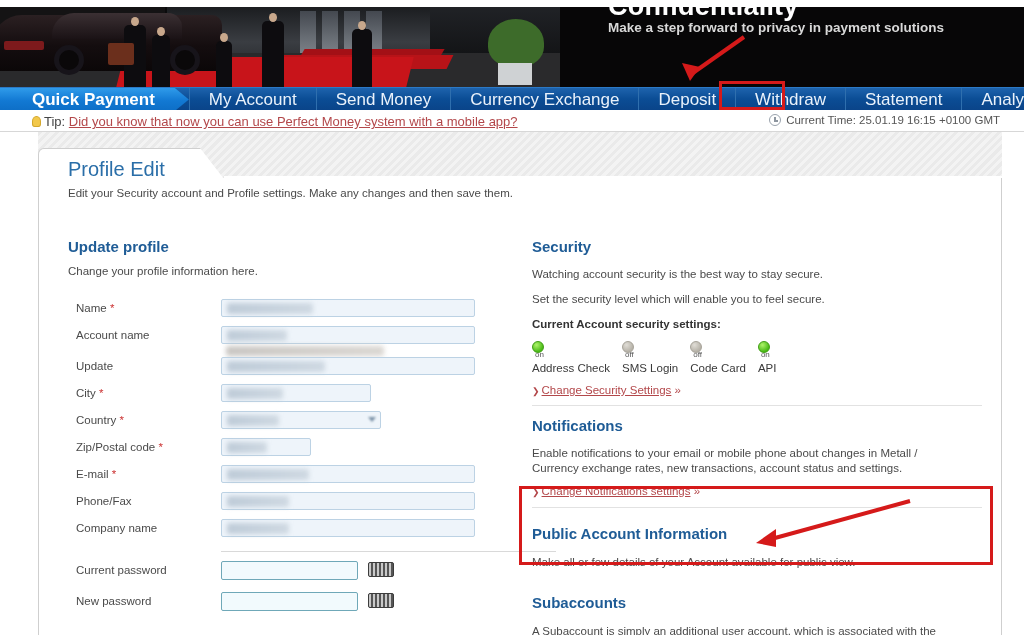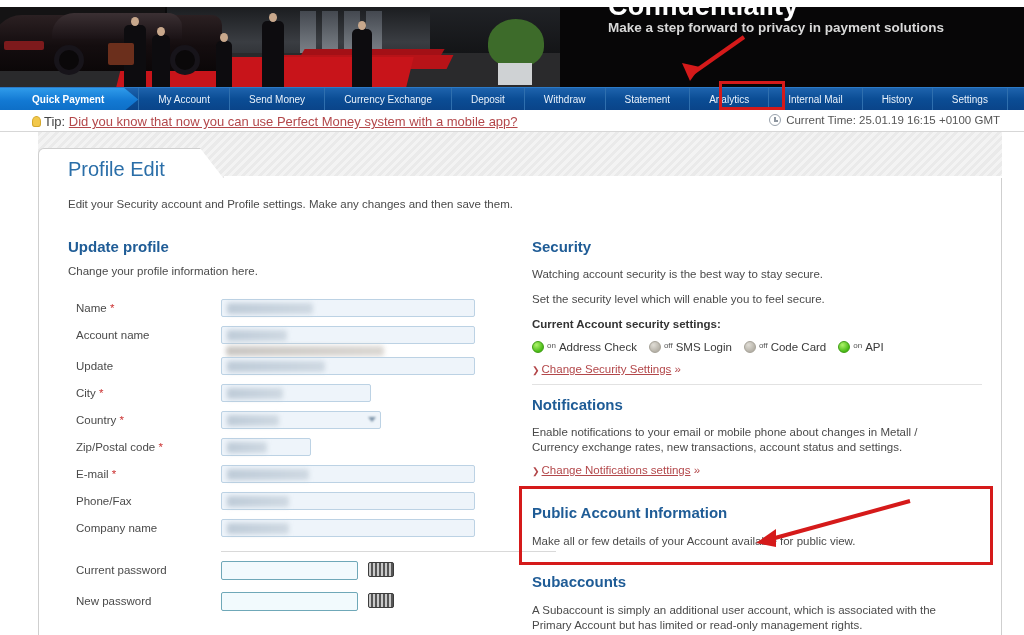--- a/index.html
+++ b/index.html
@@ -70,21 +70,21 @@
 
   
   .nav {
     position:absolute; left:0; top:80px; width:1024px; height:23px;
     background: linear-gradient(180deg,#1e63ad 0%, #0b4d95 50%, #0a4489 100%);
     border-top:1px solid #2b79c6;
   }
   .nav-inner { position:absolute; left:0; top:0; height:23px; display:flex; align-items:stretch; }
   .nav-item {
     display:flex; align-items:center; padding:0 19px;
-    color:#eaf2fb; font-size:10px; white-space:nowrap;
+    color:#eaf2fb; font-size:17px; white-space:nowrap;
     border-right:1px solid #2f6fae; cursor:default;
   }
   .nav-item.active {
     background: linear-gradient(180deg,#2f9bea 0%, #1279d3 55%, #0d6ec6 100%);
     color:#ffffff; font-weight:bold; padding-left:32px; padding-right:34px;
     border-right:none;
     clip-path: polygon(0 0, calc(100% - 14px) 0, 100% 50%, calc(100% - 14px) 100%, 0 100%);
   }
   .nav-item.first-sep { border-left:1px solid #2f6fae; }
 
@@ -124,21 +124,21 @@
     clip-path: polygon(0 0, calc(100% - 24px) 0, 100% 100%, 0 100%);
   }
   .tab-label {
     position:absolute; left:68px; top:151px; font-size:20px; color:#2a6ea8;
     font-family:"Liberation Sans", sans-serif;
   }
   .tab-strip {
     position:absolute; left:224px; top:169px; width:778px; height:3px; background:#ffffff;
   }
 
-  .intro { position:absolute; left:68px; top:191px; font-size:11.5px; color:#4a4a4a; }
+  .intro { position:absolute; left:68px; top:180px; font-size:11.5px; color:#4a4a4a; }
 
   .h2 { font-size:15px; font-weight:bold; color:#1f5c96; }
   .sub { font-size:11.5px; color:#4a4a4a; }
 
   .lbl-update { position:absolute; left:68px; top:231px; }
   .txt-update { position:absolute; left:68px; top:258px; }
 
   .form { position:absolute; left:68px; top:292px; width:420px; }
   .frow { position:relative; height:23px; margin-bottom:4px; }
   .frow.tall { height:27px; }
@@ -184,21 +184,21 @@
 
   
   .sec-title { font-size:15px; font-weight:bold; color:#1f5c96; }
   .sec-p { font-size:11.5px; color:#4a4a4a; line-height:15px; }
   .sec-strong { font-size:11.5px; color:#333; font-weight:bold; }
   .arrowlink { font-size:11.5px; color:#b3474a; }
   .arrowlink .lnk { text-decoration:underline; }
   .chev { color:#b3474a; font-size:9px; margin-right:2px; }
 
   .toggle-row { display:flex; align-items:center; gap:2px; }
-  .tg { display:flex; align-items:flex-end; margin-right:10px; }
+  .tg { display:flex; align-items:flex-start; margin-right:10px;flex-direction:column; }
   .dot { width:12px; height:12px; border-radius:50%; display:inline-block; }
   .dot.on { background: radial-gradient(circle at 35% 30%, #aef36a, #49ba16 70%); border:1px solid #3f9c13; }
   .dot.off { background: radial-gradient(circle at 35% 30%, #e0ddd6, #b6b2a8 70%); border:1px solid #a6a298; }
   .state { font-size:8px; color:#555; margin:0 3px 0 3px; vertical-align:top; position:relative; top:-3px; }
   .tgl { font-size:11.5px; color:#3a3a3a; }
 
   .hr-light { height:1px; background:#e2e2e2; }
 
   
   .redbox { position:absolute; border:3px solid #d51a1a; }

